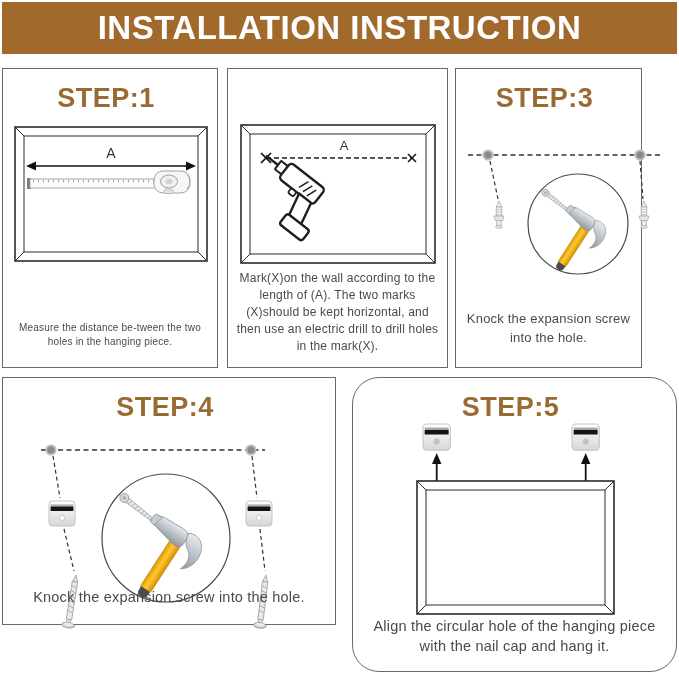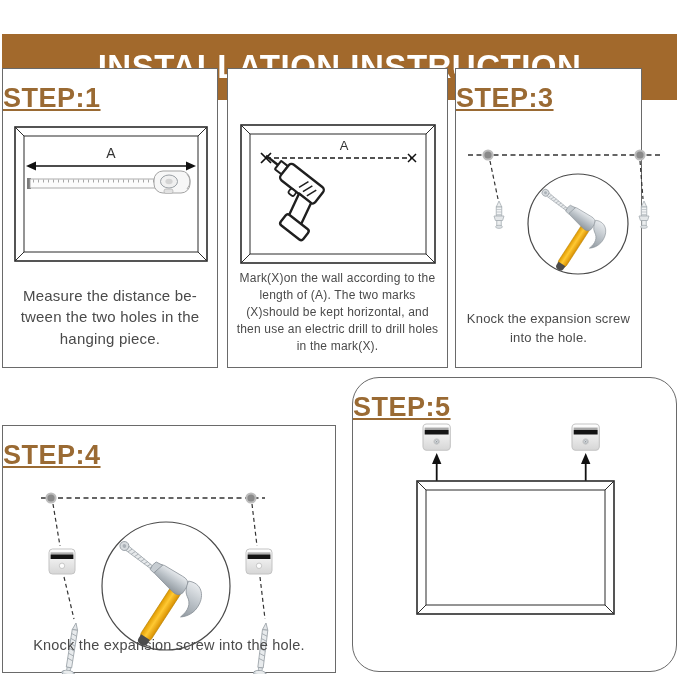--- a/index.html
+++ b/index.html
@@ -1,34 +1,34 @@
 <!DOCTYPE html>
 <html style="--header-bg: #a2692c; --header-text: #ffffff; --step-title: #9a6a33; --body-text: #4a4a4a; --panel-border: #6a6a6a; --line-art: #1f1f1f; --hammer-handle: #f6b40f; --metal: #b9c0c6;"><head>
 <meta charset="utf-8">
 <style>
   html,body{margin:0;padding:0;background:#fff;}
   body{width:679px;height:674px;position:relative;font-family:"Liberation Sans",sans-serif;}
   .stage{position:absolute;inset:0;background:#fff;}
 
-  .header{position:absolute;left:2px;right:2px;top:2px;height:66px;
-    background:var(--header-bg,#a2692c);display:flex;align-items:center;justify-content:center;margin-top:32px;}
+  .header{position:absolute;left:2px;right:2px;top:2px;height:52px;
+    background:var(--header-bg,#a2692c);display:flex;align-items:center;justify-content:center;}
   .header h1{margin:0;color:var(--header-text,#fff);font-size:33px;font-weight:700;letter-spacing:.5px;}
 
   .panel{position:absolute;background:#fff;border:1px solid var(--panel-border,#6a6a6a);box-sizing:border-box;}
   .p1{left:2px;top:68px;width:216px;height:300px;}
   .p2{left:227px;top:68px;width:221px;height:300px;}
   .p3{left:455px;top:68px;width:187px;height:300px;}
-  .p4{left:2px;top:377px;width:334px;height:248px;margin-top:48px;}
+  .p4{left:2px;top:377px;width:334px;height:248px;}
   .p5{left:352px;top:377px;width:325px;height:295px;border-radius:27px;}
 
-  .step-title{position:absolute;left:0;right:8px;top:14px;
-    font-size:27px;font-weight:700;color:var(--step-title,#9a6a33);letter-spacing:.5px;text-decoration:underline;}
+  .step-title{position:absolute;left:0;right:8px;top:14px;text-align:center;
+    font-size:27px;font-weight:700;color:var(--step-title,#9a6a33);letter-spacing:.5px;}
   .step-desc{position:absolute;left:0;right:0;text-align:center;
     color:var(--body-text,#4a4a4a);line-height:1.42;letter-spacing:.2px;}
-  .p1 .step-desc{bottom:18px;font-size:15px;padding:0 7px;}
+  .p1 .step-desc{bottom:18px;font-size:10px;padding:0 7px;}
   .p2 .step-desc{bottom:12px;font-size:12px;padding:0 5px;}
   .p3 .step-desc{bottom:20px;font-size:13px;}
   .p3 .step-desc span{display:block;max-width:172px;margin:0 auto;}
   .p4 .step-desc{bottom:16px;font-size:14.5px;}
   .p5 .step-desc{bottom:14px;font-size:14.5px;}
   .p5 .step-desc span{display:block;max-width:300px;margin:0 auto;}
 
   svg.illus{position:absolute;display:block;overflow:visible;}
   .svg-a{font-family:"Liberation Sans",sans-serif;fill:#333;}
 </style>
@@ -216,15 +216,18 @@
       <g>
         <line x1="222.7" y1="57" x2="222.7" y2="38" stroke="#111" stroke-width="1.8"></line>
         <polygon points="222.7,29 218,40 227.4,40" fill="#111"></polygon>
       </g>
       <g>
         <rect x="54" y="57" width="197" height="133" fill="#fff" stroke="#2b2b2b" stroke-width="1.6"></rect>
         <rect x="63" y="66" width="179" height="115" fill="none" stroke="#2b2b2b" stroke-width="1"></rect>
         <path d="M54,57 L63,66 M251,57 L242,66 M54,190 L63,181 M251,190 L242,181" stroke="#2b2b2b" stroke-width="1"></path>
       </g>
     </svg>
+    <div class="step-desc">
+        <span>Align the circular hole of the hanging piece with the nail cap and hang it.</span>
+      </div>
   </div>
 
 </div>
 
 </body></html>

